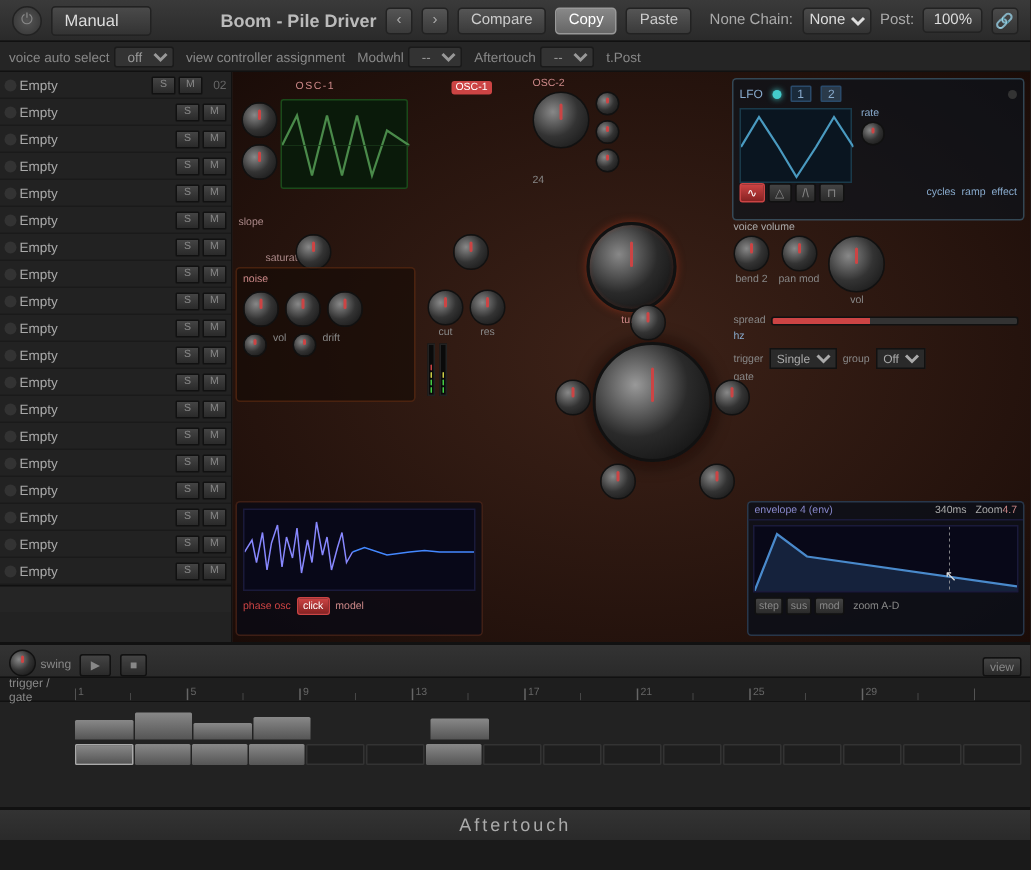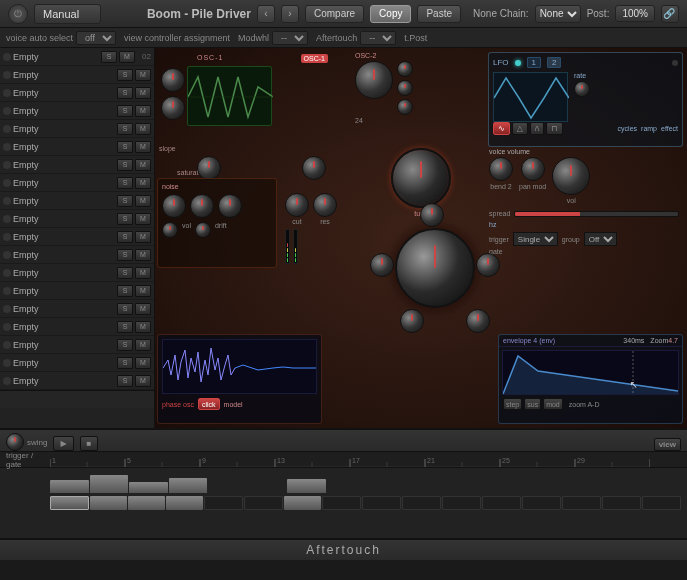--- a/index.html
+++ b/index.html
@@ -699,21 +699,21 @@
   <div class="bottom-toolbar">
 
     <div style="display:flex;align-items:center;gap:3px;">
       <div class="knob" style="width:18px;height:18px;"></div>
       <span style="font-size:8px;color:#888;">swing</span>
     </div>
 
     <button class="toggle-btn" style="padding:2px 6px;">▶</button>
     <button class="toggle-btn" style="padding:2px 6px;">■</button>
 
-    <button class="toggle-btn" style="margin-left:auto;font-weight:bold;">view</button>
+    <button class="toggle-btn" style="margin-left:auto;">view</button>
   </div>
 
   <div style="display:flex;align-items:center;height:16px;padding:0 6px;background:#1e1e1e;border-bottom:1px solid #111;">
     <span style="font-size:8px;color:#888;width:44px;">trigger / gate</span>
 
     <div style="flex:1;display:flex;align-items:center;overflow:hidden;">
       <svg width="600" height="14">
 
         <line x1="0" y1="14" x2="600" y2="14" stroke="#444" stroke-width="0.5"></line>
 

